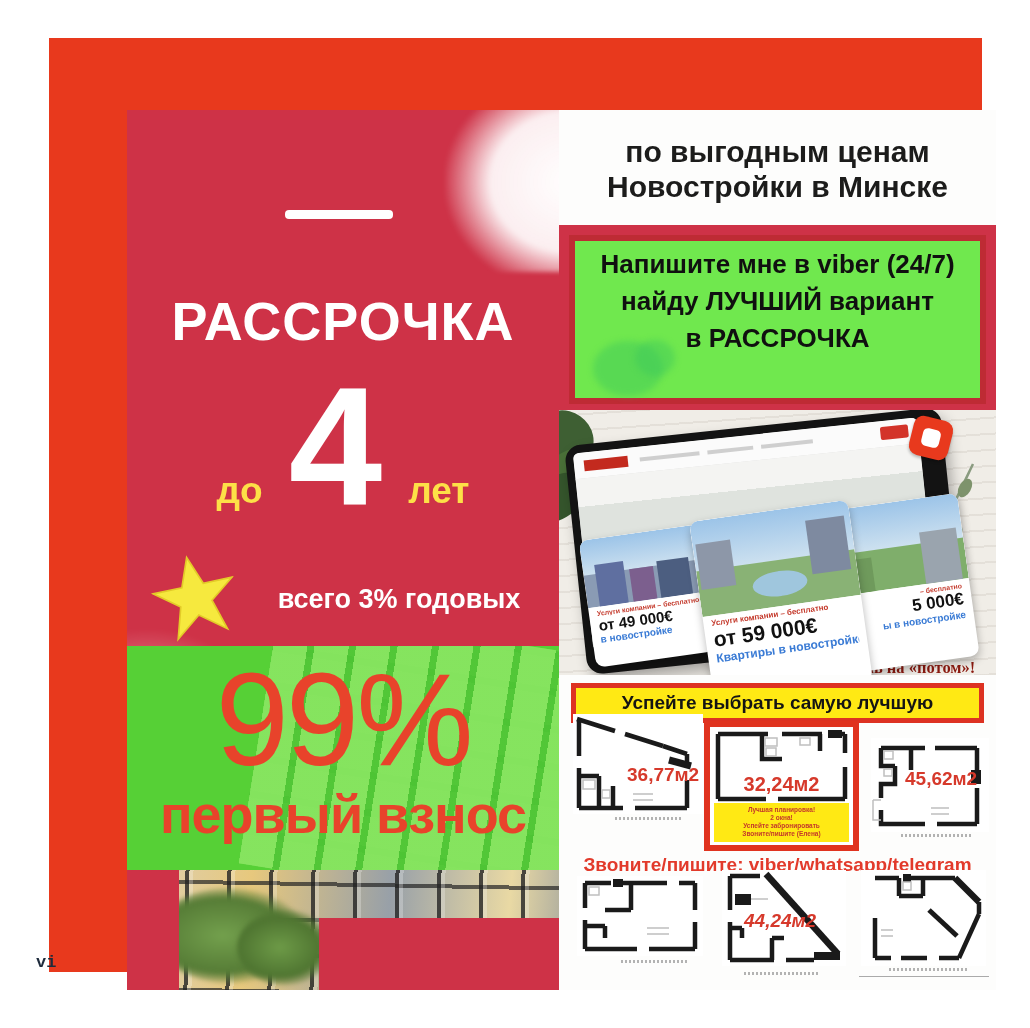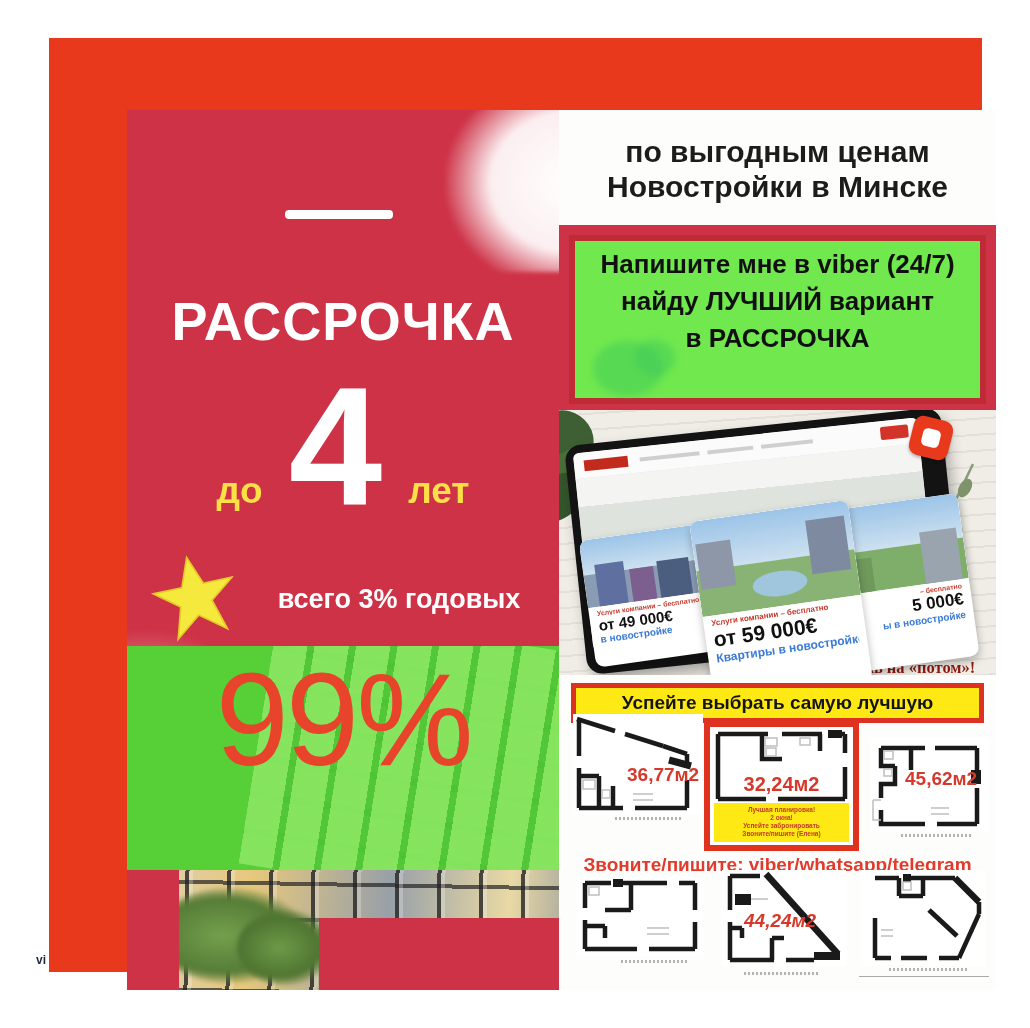--- a/index.html
+++ b/index.html
@@ -121,21 +121,21 @@
   #contact-line{left:0;top:744px;width:437px;text-align:center;color:#E23A2B;font-size:19px;font-weight:700;}
   #planD{left:18px;top:766px;width:126px;height:80px;}
   #planE{left:163px;top:760px;width:124px;height:96px;}
   #planF{left:302px;top:760px;width:125px;height:96px;}
   .tiny-cap{position:absolute;height:3px;background:repeating-linear-gradient(90deg,#9a9a9a 0 2px,transparent 2px 4px);opacity:.75;}
   #capA{left:56px;top:707px;width:66px;} #capC{left:342px;top:724px;width:72px;}
   #capD{left:62px;top:850px;width:66px;} #capE{left:185px;top:862px;width:76px;}
   #capF{left:330px;top:858px;width:80px;}
   #lineF{left:300px;top:866px;width:130px;height:1px;background:#aaa;}
 
-  #watermark{left:36px;top:953px;color:#1E2B3C;font-size:12px;font-weight:700;}
+  #watermark{left:36px;top:953px;color:#1E2B3C;font-size:17px;font-weight:700;font-family:Liberation Mono, monospace;}
 </style>
 </head>
 <body>
 
 <div id="frame" class="abs">
 
   <div id="left-panel" class="abs">
     <div id="cloud-tr" class="abs cloud"></div>
     <div id="cloud-bl" class="abs cloud"></div>
     <div id="dash" class="abs"></div>
@@ -147,20 +147,21 @@
     </div>
     <div id="star-row" class="abs">
       <svg id="star-icon" viewBox="0 0 100 100">
         <polygon points="50,2 63,36 98,36 69,58 80,95 50,72 20,95 31,58 2,36 37,36" fill="#F6E93E" stroke="#E3CB28" stroke-width="2"></polygon>
       </svg>
       <div id="rate-note">всего 3% годовых</div>
     </div>
     <div id="green-panel" class="abs">
       <div id="green-bldg" class="abs"></div>
       <div id="downpayment-percent" class="abs">99%</div>
+      <div id="downpayment-label" class="abs">первый взнос</div>
     </div>
     <div id="photo-strip" class="abs">
       <div id="strip-bldg" class="abs"></div>
       <div id="tree1" class="abs tree-blob"></div>
       <div id="tree2" class="abs tree-blob"></div>
       <div id="patch-l" class="abs red-patch"></div>
       <div id="patch-r" class="abs red-patch"></div>
     </div>
   </div>
 

